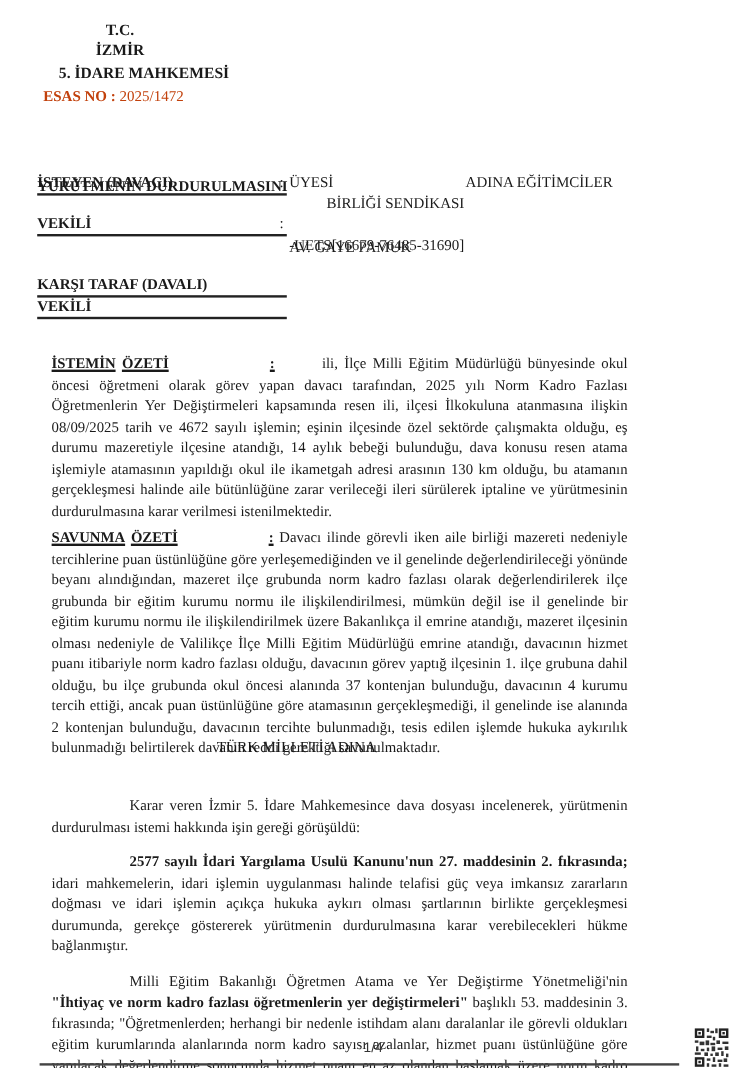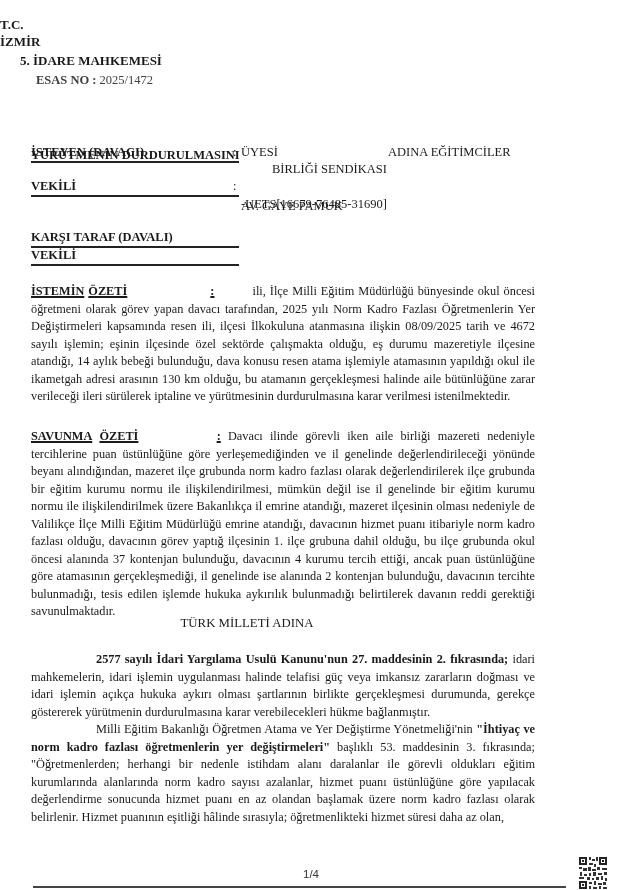--- a/index.html
+++ b/index.html
@@ -1,27 +1,27 @@
 <!DOCTYPE html>
 <html><head>
 <meta charset="utf-8">
 <style>
   html, body { margin:0; padding:0; background:#ffffff; }
   body { width:622px; height:890px; overflow:hidden; position:relative;
          font-family:"Liberation Serif", "DejaVu Serif", serif; color:#1a1a1a; }
   .abs { position:absolute; }
   .hdr { font-weight:bold; font-size:13px; line-height:16px; }
-  .center-col { left:0; width:200px; }
-  .esas { left:36px; top:73px; font-size:12.5px; font-weight:bold; color:#404040; }
+  .center-col { left:0; width:200px; text-align:center; }
+  .esas { left:36px; top:73px; font-size:12.5px; font-weight:bold; color:#c2410c; }
   .esas .v { font-weight:normal; }
   .lbl { font-weight:bold; font-size:12.5px; line-height:15px; left:31px; }
   .ul-line { position:absolute; left:31px; width:208px; height:1.5px; background:#222; }
   .val { font-size:12.5px; line-height:15px; left:228px; }
   .para { position:absolute; left:31px; width:504px; font-size:12.3px; line-height:17.5px; text-align:justify; }
-  .para p { margin:0; }
+  .para p { margin:12px; }
   .indent { text-indent:65px; }
   .b { font-weight:bold; }
   .u { text-decoration:underline; text-decoration-thickness:1.5px; }
   .title-center { position:absolute; left:0; width:494px; text-align:center; font-weight:normal; font-size:12.8px; top:616px; }
   .footer-num { position:absolute; left:0; width:622px; text-align:center; top:868px;
                 font-family:"Liberation Sans", sans-serif; font-size:11.5px; color:#333; }
   .footer-line { position:absolute; left:33px; width:533px; top:886px; height:2px; background:#444; }
   .qr { position:absolute; left:578px; top:856px; width:30px; height:34px; }
 </style>
 </head>
@@ -68,20 +68,21 @@
     <span class="b u">SAVUNMA</span>
     <span class="b u" style="display:inline-block; width:110px;">ÖZETİ</span>
     <span class="b u">:</span>
     <span>Davacı ilinde görevli iken aile birliği mazereti nedeniyle tercihlerine puan üstünlüğüne göre yerleşemediğinden ve il genelinde değerlendirileceği yönünde beyanı alındığından, mazeret ilçe grubunda norm kadro fazlası olarak değerlendirilerek ilçe grubunda bir eğitim kurumu normu ile ilişkilendirilmesi, mümkün değil ise il genelinde bir eğitim kurumu normu ile ilişkilendirilmek üzere Bakanlıkça il emrine atandığı, mazeret ilçesinin olması nedeniyle de Valilikçe İlçe Milli Eğitim Müdürlüğü emrine atandığı, davacının hizmet puanı itibariyle norm kadro fazlası olduğu, davacının görev yaptığ ilçesinin 1. ilçe grubuna dahil olduğu, bu ilçe grubunda okul öncesi alanında 37 kontenjan bulunduğu, davacının 4 kurumu tercih ettiği, ancak puan üstünlüğüne göre atamasının gerçekleşmediği, il genelinde ise alanında 2 kontenjan bulunduğu, davacının tercihte bulunmadığı, tesis edilen işlemde hukuka aykırılık bulunmadığı belirtilerek davanın reddi gerektiği savunulmaktadır.</span>
   </p>
 </div>
 
 <div class="title-center">TÜRK MİLLETİ ADINA</div>
 
 <div class="para" style="top:651px;">
+  <p class="indent">Karar veren İzmir 5. İdare Mahkemesince dava dosyası incelenerek, yürütmenin durdurulması istemi hakkında işin gereği görüşüldü:</p>
   <p class="indent"><span class="b">2577 sayılı İdari Yargılama Usulü Kanunu'nun 27. maddesinin 2. fıkrasında;</span><span> idari mahkemelerin, idari işlemin uygulanması halinde telafisi güç veya imkansız zararların doğması ve idari işlemin açıkça hukuka aykırı olması şartlarının birlikte gerçekleşmesi durumunda, gerekçe göstererek yürütmenin durdurulmasına karar verebilecekleri hükme bağlanmıştır.</span></p>
   <p class="indent"><span>Milli Eğitim Bakanlığı Öğretmen Atama ve Yer Değiştirme Yönetmeliği'nin </span><span class="b">"İhtiyaç ve norm kadro fazlası öğretmenlerin yer değiştirmeleri"</span><span> başlıklı 53. maddesinin 3. fıkrasında; "Öğretmenlerden; herhangi bir nedenle istihdam alanı daralanlar ile görevli oldukları eğitim kurumlarında alanlarında norm kadro sayısı azalanlar, hizmet puanı üstünlüğüne göre yapılacak değerlendirme sonucunda hizmet puanı en az olandan başlamak üzere norm kadro fazlası olarak belirlenir. Hizmet puanının eşitliği hâlinde sırasıyla; öğretmenlikteki hizmet süresi daha az olan,</span></p>
 </div>
 
 <div class="footer-num">1/4</div>
 <div class="footer-line"></div>
 <div class="qr">
   <svg width="30" height="34" viewBox="0 0 30 34">
     <rect x="0" y="0" width="30" height="34" fill="#fff"></rect>
     <rect x="1" y="1" width="8" height="8" fill="#222"></rect>

